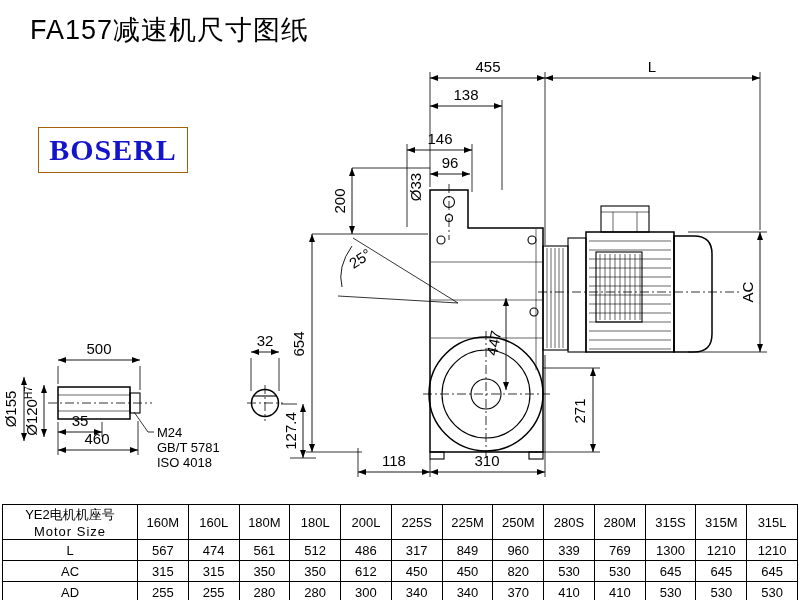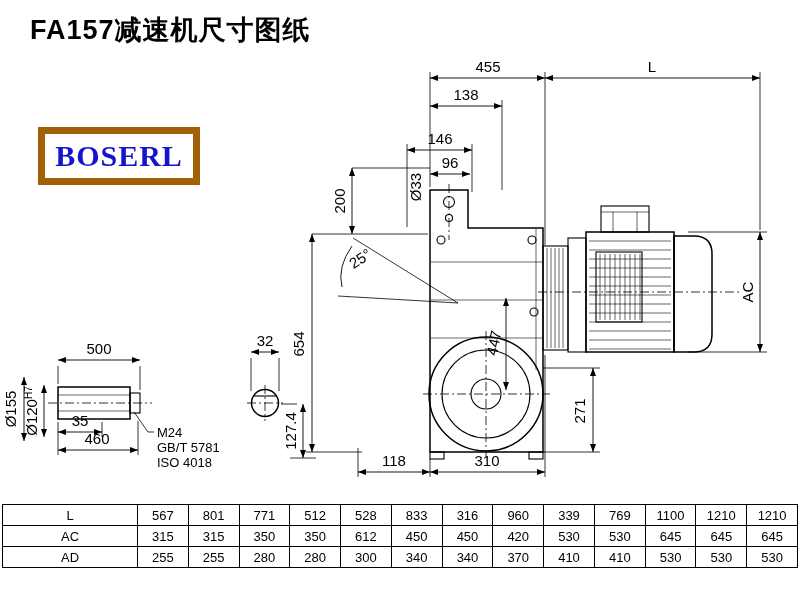--- a/index.html
+++ b/index.html
@@ -1,26 +1,26 @@
 <!DOCTYPE html>
 <html><head>
 <meta charset="utf-8">
 <style>
   html,body{margin:0;padding:0}
   body{
     width:800px;height:600px;position:relative;background:#fff;
     font-family:"Liberation Sans",sans-serif;color:#000;overflow:hidden;
   }
   .page-title{
-    position:absolute;left:30px;top:12px;font-size:27px;font-weight:bold;
+    position:absolute;left:30px;top:12px;font-size:27px;font-weight:normal;
     letter-spacing:1px;
   }
   .logo-box{
     position:absolute;left:38px;top:127px;width:148px;height:44px;
-    border:7px solid #a16207;display:flex;align-items:center;justify-content:center;
+    border:1px solid #a16207;display:flex;align-items:center;justify-content:center;
     font-family:"Liberation Serif",serif;font-weight:bold;font-size:30px;color:#1414cc;
     letter-spacing:1px;background:#fff;
   }
   svg.drawing{position:absolute;left:0;top:0}
   .out{stroke:#000;stroke-width:1.5;fill:none}
   .med{stroke:#000;stroke-width:1.1;fill:none}
   .thin{stroke:#000;stroke-width:0.6;fill:none}
   .dim{stroke:#000;stroke-width:0.9;fill:none}
   .ext{stroke:#000;stroke-width:0.8;fill:none}
   .cl{stroke:#000;stroke-width:0.8;fill:none;stroke-dasharray:9 3 2 3}
@@ -204,46 +204,62 @@
     <line class="ext" x1="279" y1="358" x2="279" y2="391"></line>
     <line class="dim" x1="303" y1="404" x2="303" y2="458" marker-start="url(#arr)" marker-end="url(#arr)"></line>
     <text class="dtxt" x="296" y="431" text-anchor="middle" transform="rotate(-90 296 431)">127.4</text>
     <line class="ext" x1="281" y1="404" x2="297" y2="404"></line>
     <line class="ext" x1="290" y1="458" x2="316" y2="458"></line>
   </g>
 </svg>
 
 <table class="size-table" id="size-table">
     <tbody>
+      <tr class="hdr">
+        <th class="first"><span>YE2电机机座号</span><br><span class="en">Motor Size</span></th>
+        <th>160M</th>
+        <th>160L</th>
+        <th>180M</th>
+        <th>180L</th>
+        <th>200L</th>
+        <th>225S</th>
+        <th>225M</th>
+        <th>250M</th>
+        <th>280S</th>
+        <th>280M</th>
+        <th>315S</th>
+        <th>315M</th>
+        <th>315L</th>
+      </tr>
       <tr>
         <td class="first">L</td>
         <td>567</td>
-        <td>801</td>
-        <td>771</td>
+        <td>474</td>
+        <td>561</td>
         <td>512</td>
-        <td>528</td>
-        <td>833</td>
-        <td>316</td>
+        <td>486</td>
+        <td>317</td>
+        <td>849</td>
         <td>960</td>
         <td>339</td>
         <td>769</td>
-        <td>1100</td>
+        <td>1300</td>
         <td>1210</td>
         <td>1210</td>
       </tr>
       <tr>
         <td class="first">AC</td>
         <td>315</td>
         <td>315</td>
         <td>350</td>
         <td>350</td>
         <td>612</td>
         <td>450</td>
         <td>450</td>
-        <td>420</td>
+        <td>820</td>
         <td>530</td>
         <td>530</td>
         <td>645</td>
         <td>645</td>
         <td>645</td>
       </tr>
       <tr>
         <td class="first">AD</td>
         <td>255</td>
         <td>255</td>

